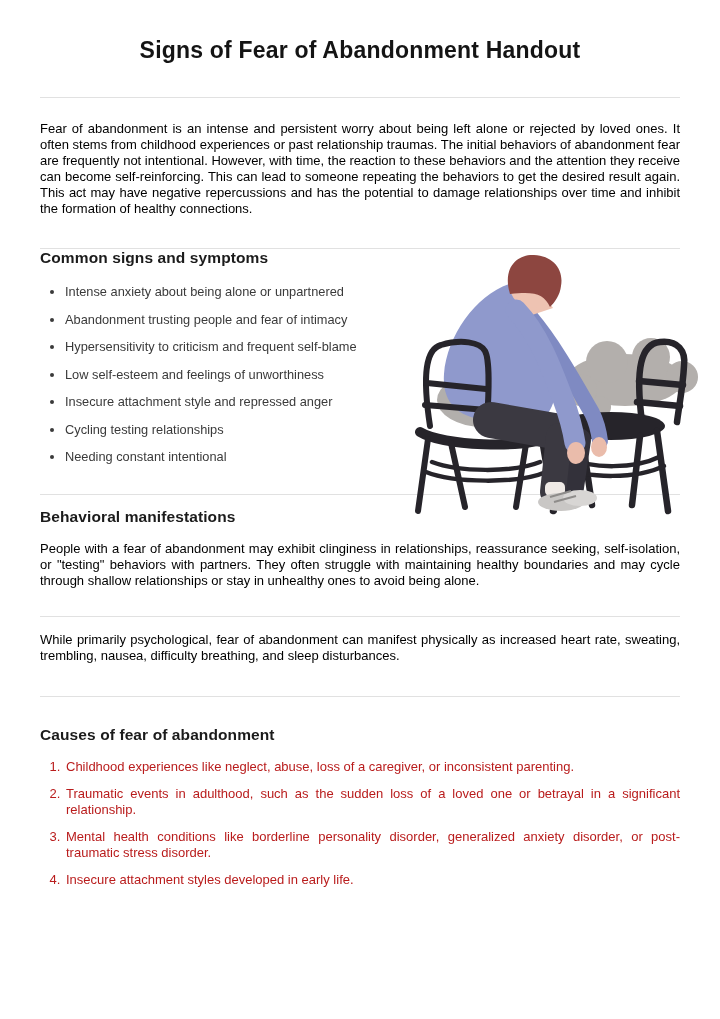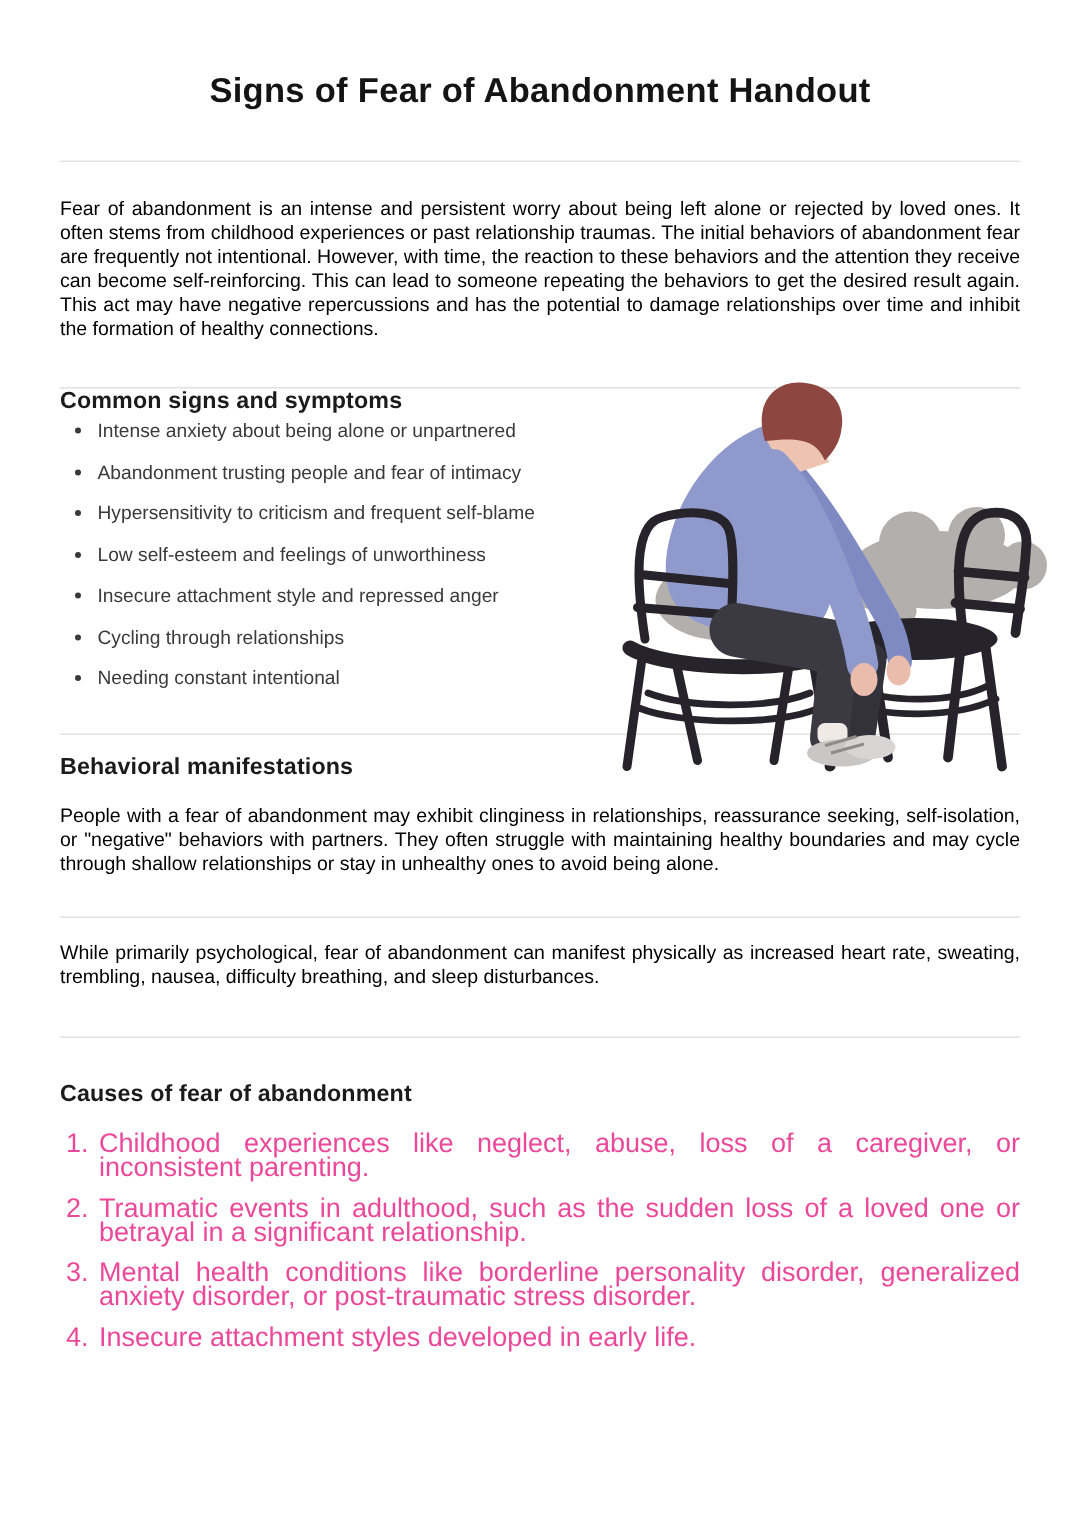--- a/index.html
+++ b/index.html
@@ -8,21 +8,21 @@
     width: 720px; height: 1019px;
     font-family: "Liberation Sans", sans-serif;
     color: #333333;
     position: relative;
     overflow: hidden;
   }
   .page { position: relative; width: 720px; height: 1019px; background: #ffffff; }
   .content { margin: 0 40px; }
 
   h1.title {
-    padding-top: 47px;
+    padding-top: 37px;
     text-align: center;
     font-size: 23px;
     font-weight: 700;
     color: #141414;
     letter-spacing: 0.2px;
   }
   hr.divider {
     border: none;
     border-top: 1px solid #e1e1e1;
     height: 0;
@@ -47,42 +47,42 @@
     color: #1b1b1b;
     letter-spacing: 0.1px;
   }
   .h-signs   { }
   .h-behav   { margin-top: 13px; }
   .h-phys    { margin-top: 30px; }
   .h-causes  { margin-top: 29px; }
   .p-after-h { margin-top: 15px; }
 
   ul.signs-list {
-    margin-top: 2px;
+    margin-top: 17px;
     padding-left: 25px;
     list-style: disc;
     max-width: 360px;
   }
   ul.signs-list li {
     font-size: 12.8px;
     line-height: 16px;
     margin-bottom: 11.5px;
     color: #3a3a3a;
   }
 
   ol.causes-list {
     margin-top: 15px;
     padding-left: 24px;
   }
   ol.causes-list li {
-    font-size: 18px;
+    font-size: 13px;
     line-height: 16px;
     margin-bottom: 11px;
     text-align: justify;
-    color: #ec4899;
+    color: #b91c1c;
     padding-left: 2px;
   }
 
   .illustration {
     position: absolute;
     left: 413px;
     top: 250px;
     width: 300px;
     height: 270px;
   }
@@ -103,30 +103,30 @@
     <hr class="divider hr2">
 
     <section>
       <h2 class="section-heading h-signs">Common signs and symptoms</h2>
       <ul class="signs-list">
         <li>Intense anxiety about being alone or unpartnered</li>
         <li>Abandonment trusting people and fear of intimacy</li>
         <li>Hypersensitivity to criticism and frequent self-blame</li>
         <li>Low self-esteem and feelings of unworthiness</li>
         <li>Insecure attachment style and repressed anger</li>
-        <li>Cycling through relationships</li>
+        <li>Cycling testing relationships</li>
         <li>Needing constant intentional</li>
       </ul>
     </section>
 
     <hr class="divider hr3">
 
     <section>
       <h2 class="section-heading h-behav">Behavioral manifestations</h2>
-      <p class="body-text p-after-h">People with a fear of abandonment may exhibit clinginess in relationships, reassurance seeking, self-isolation, or "negative" behaviors with partners. They often struggle with maintaining healthy boundaries and may cycle through shallow relationships or stay in unhealthy ones to avoid being alone.</p>
+      <p class="body-text p-after-h">People with a fear of abandonment may exhibit clinginess in relationships, reassurance seeking, self-isolation, or "testing" behaviors with partners. They often struggle with maintaining healthy boundaries and may cycle through shallow relationships or stay in unhealthy ones to avoid being alone.</p>
     </section>
 
     <hr class="divider hr4">
 
     <section>
       <p class="body-text p-after-h">While primarily psychological, fear of abandonment can manifest physically as increased heart rate, sweating, trembling, nausea, difficulty breathing, and sleep disturbances.</p>
     </section>
 
     <hr class="divider hr5">
 

